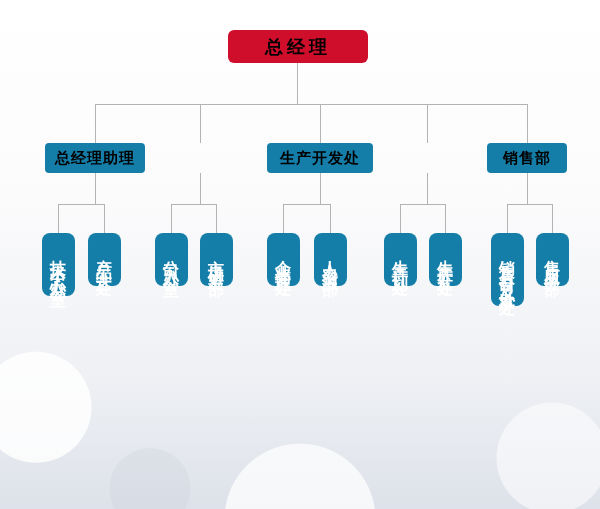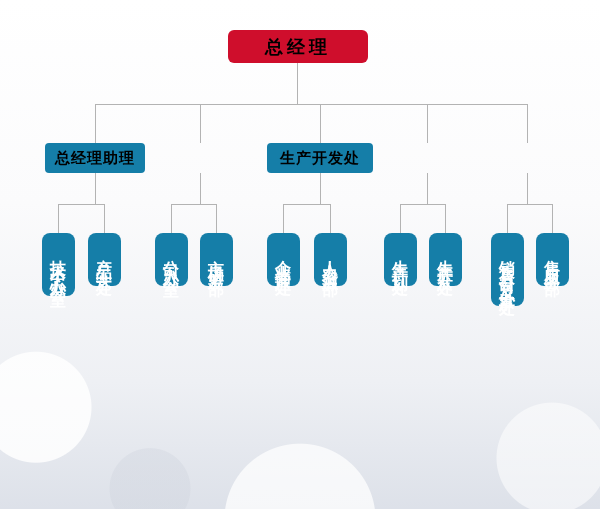--- a/index.html
+++ b/index.html
@@ -67,20 +67,21 @@
   <div class="line v" style="left:297px;top:63px;height:41px"></div>
   <div class="line h" style="left:95px;top:104px;width:433px"></div>
   <div class="line v" style="left:95px;top:104px;height:39px"></div>
   <div class="line v" style="left:200px;top:104px;height:39px"></div>
   <div class="line v" style="left:320px;top:104px;height:39px"></div>
   <div class="line v" style="left:427px;top:104px;height:39px"></div>
   <div class="line v" style="left:527px;top:104px;height:39px"></div>
 
   <div class="node l2" style="left:45px;width:100px">总经理助理</div>
   <div class="node l2" style="left:267px;width:106px">生产开发处</div>
+  <div class="node l2" style="left:487px;width:80px">销售部</div>
 
   <div class="line v" style="left:95px;top:173px;height:31px"></div>
   <div class="line h" style="left:58px;top:204px;width:47px"></div>
   <div class="line v" style="left:58px;top:204px;height:29px"></div>
   <div class="line v" style="left:104px;top:204px;height:29px"></div>
 
   <div class="line v" style="left:200px;top:173px;height:31px"></div>
   <div class="line h" style="left:171px;top:204px;width:46px"></div>
   <div class="line v" style="left:171px;top:204px;height:29px"></div>
   <div class="line v" style="left:216px;top:204px;height:29px"></div>

